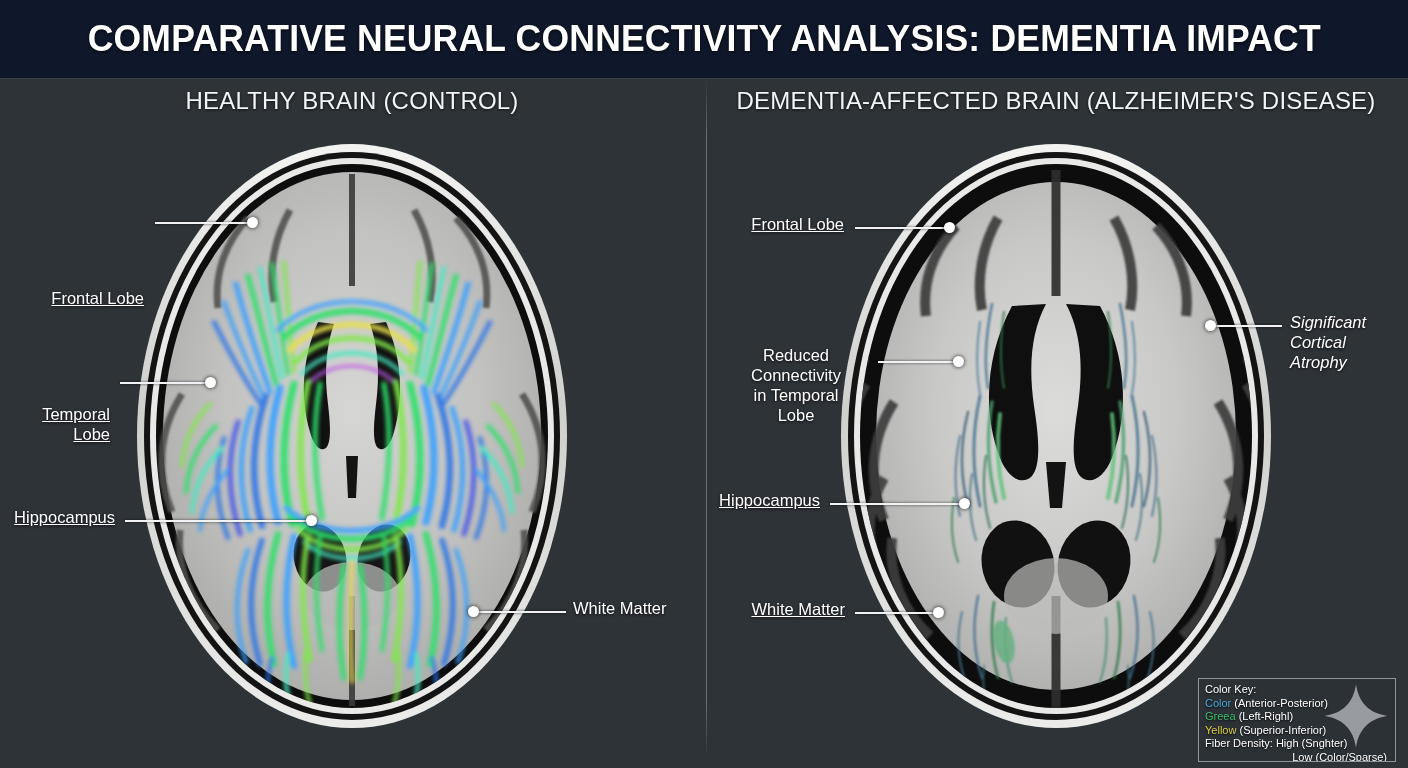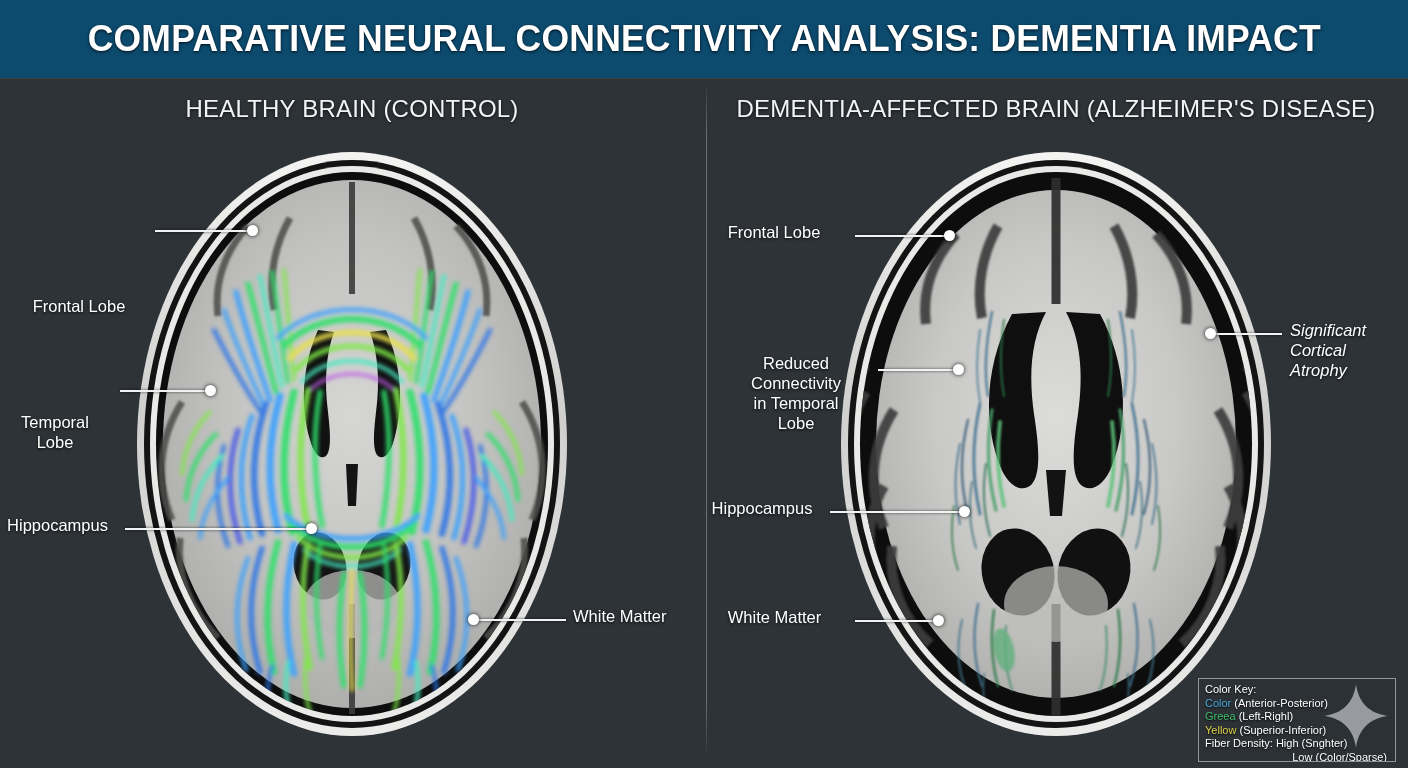--- a/index.html
+++ b/index.html
@@ -22,40 +22,40 @@
     height: 768px;
     background: #2e3338;
   }
 
   
   #title-bar {
     position: absolute;
     left: 0; top: 0;
     width: 1408px;
     height: 78px;
-    background: #0c4a6e;
+    background: #0f172a;
     border-bottom: 1px solid #3a4046;
     display: flex;
     align-items: center;
     justify-content: center;
   }
   #title-text {
     font-size: 37px;
     font-weight: bold;
     letter-spacing: 0.2px;
     color: #ffffff;
     white-space: nowrap;
     transform: scaleX(0.96);
     text-shadow: 0 1px 3px rgba(0,0,0,0.8);
   }
 
   
   .panel {
     position: absolute;
-    top: 78px;
+    top: 70px;
     width: 704px;
     height: 550px;
   }
   #panel-left  { left: 0px; }
   #panel-right { left: 704px; }
 
   #panel-divider {
     position: absolute;
     left: 706px;
     top: 80px;
@@ -91,21 +91,21 @@
   
   .anno {
     position: absolute;
     font-size: 16.5px;
     color: #ffffff;
     line-height: 1.22;
     white-space: pre-line;
     text-shadow: 0 1px 3px rgba(0,0,0,0.85);
     pointer-events: none;
   }
-  .anno-right  { text-align: center; }
+  .anno-right  { text-align: right; text-decoration: underline; }
   .anno-left   { text-align: left; }
   .anno-center { text-align: center; margin-top: 32px; }
 
   .leader {
     position: absolute;
     height: 1.6px;
     background: #f0f2f4;
     box-shadow: 0 0 3px rgba(0,0,0,0.7);
   }
   .leader-dot {

